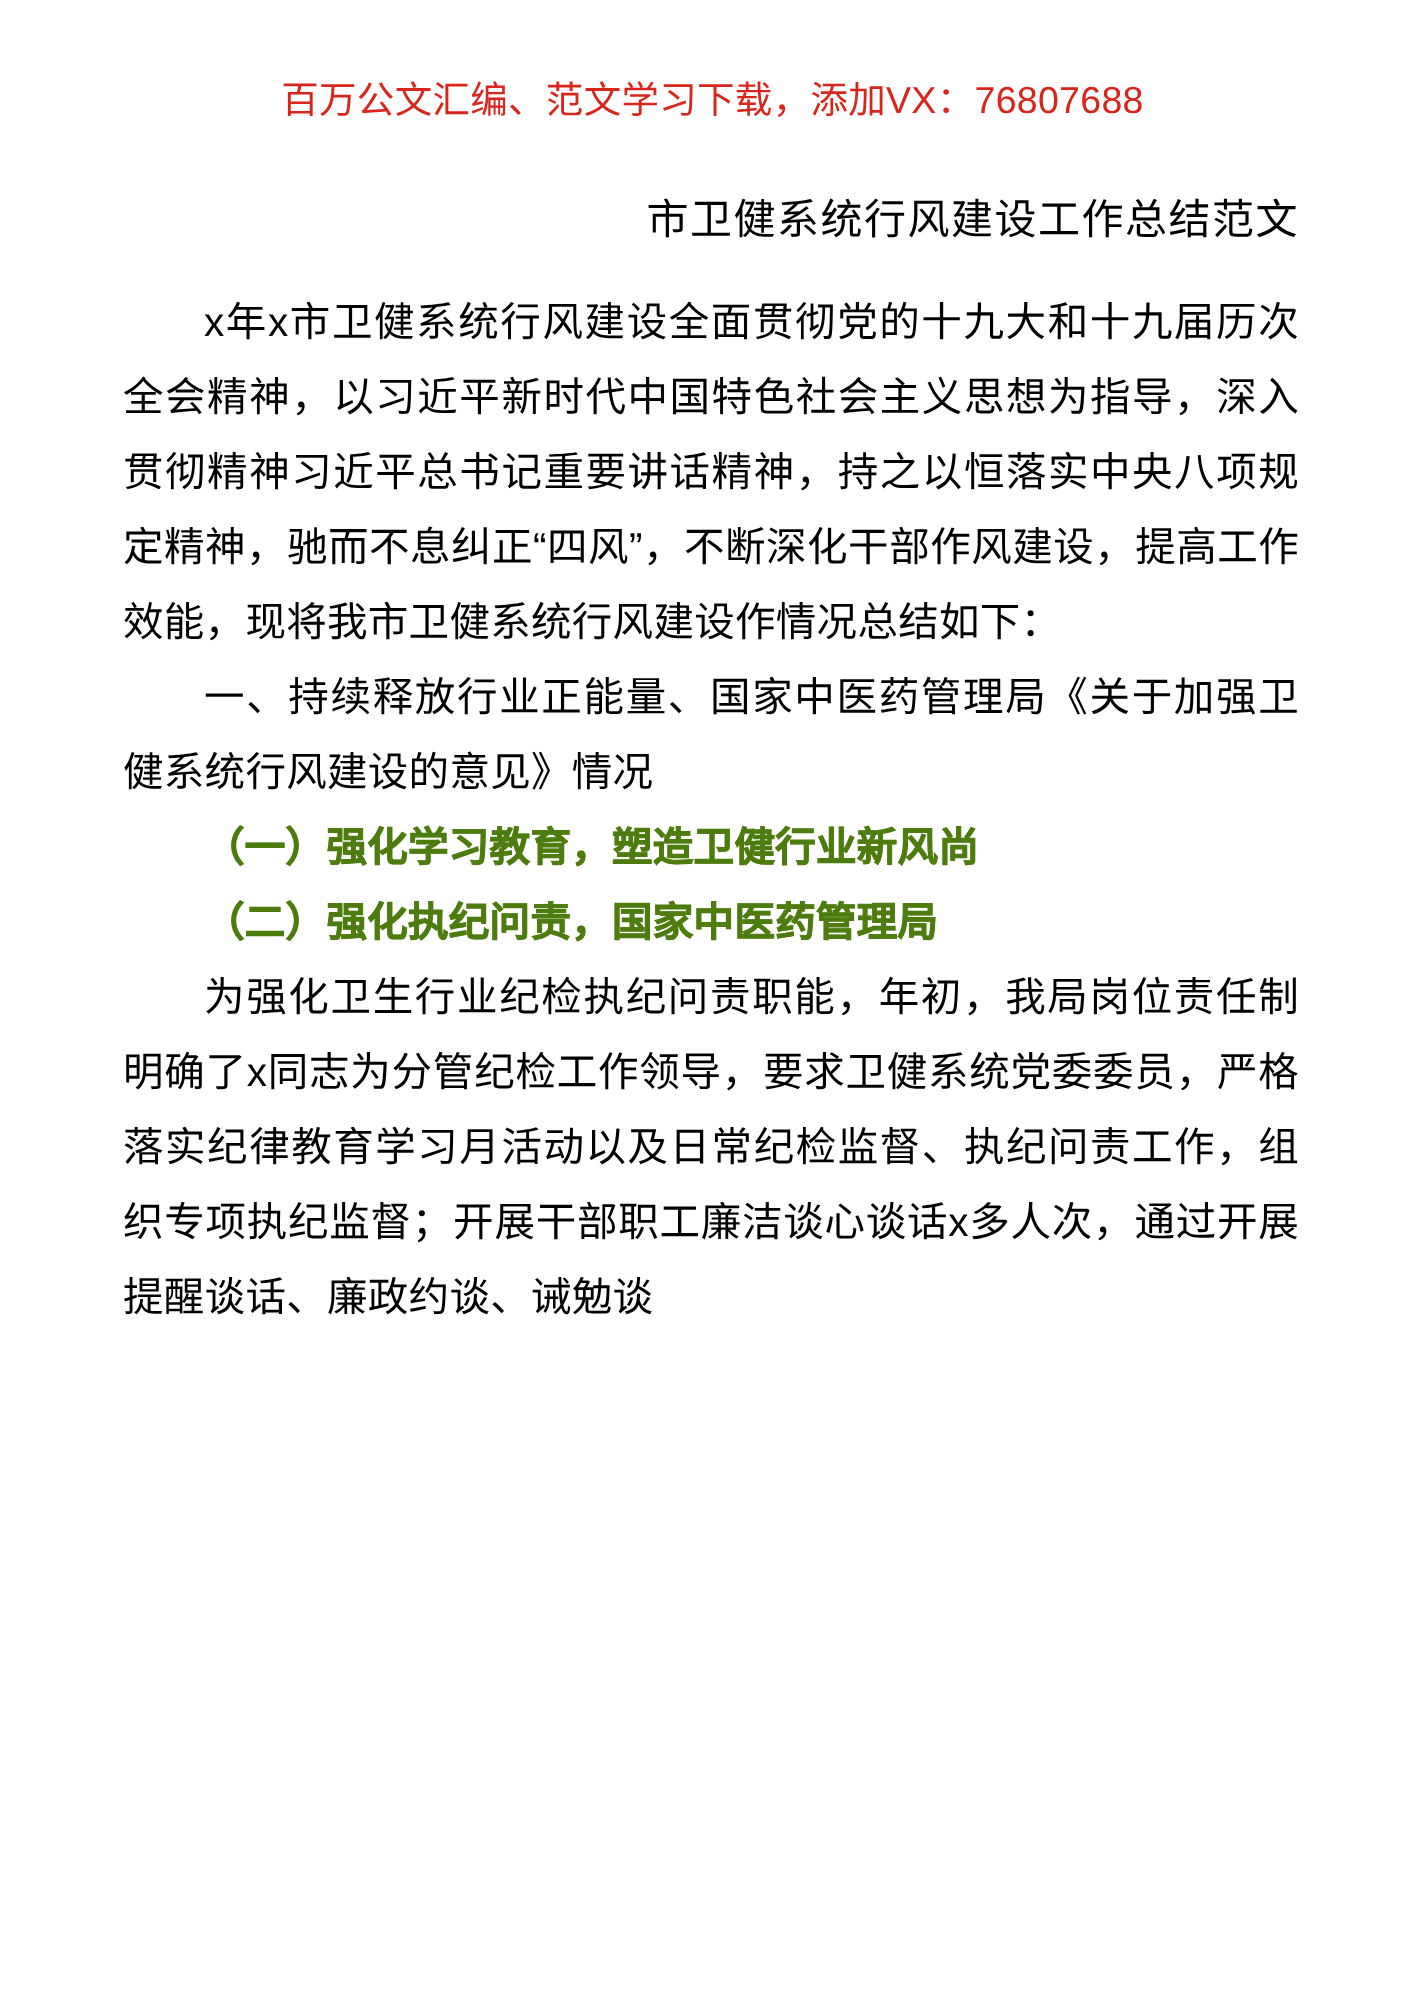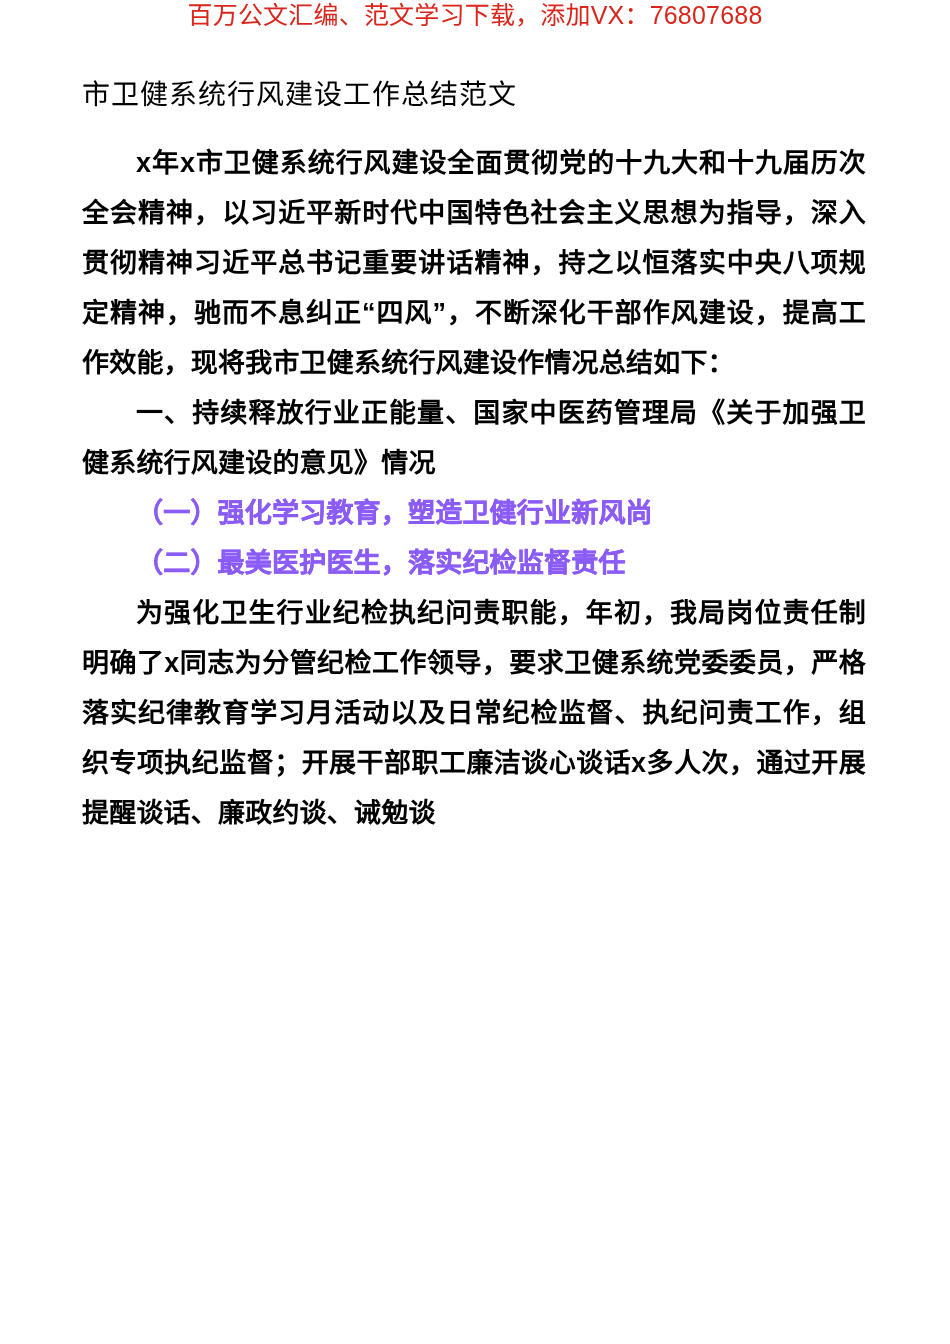--- a/index.html
+++ b/index.html
@@ -22,38 +22,39 @@
     width: 950px;
     height: 1344px;
     box-sizing: border-box;
     background: #ffffff;
   }
 
   
   .promo-header {
     width: 100%;
     text-align: center;
+    padding-top: 52px;
     font-size: 25px;
     line-height: 30px;
     font-weight: 400;
     letter-spacing: 0.2px;
     color: #d9261c;
     white-space: nowrap;
   }
 
   
   .doc-body {
     padding: 0 84px 0 82px;
     box-sizing: border-box;
   }
 
   
   .doc-title {
     margin-top: 44px;
-    text-align: left;
+    text-align: right;
     font-size: 28px;
     line-height: 42px;
     font-weight: 400;
     letter-spacing: 1px;
     color: #000000;
   }
 
   
   .para {
     margin: 0;
@@ -61,38 +62,37 @@
     line-height: 50px;
     text-align: justify;
     text-align-last: left;
     text-justify: inter-character;
     letter-spacing: 0.2px;
     color: #000000;
     word-break: break-all;
   }
   .para.indent {
     text-indent: 2em;
-    font-weight: bold;
   }
   .para.first-body {
     margin-top: 22px;
   }
   .para.block-gap {
     margin-top: 0px;
   }
 
   
   .subhead {
     margin: 0;
     font-size: 27px;
     line-height: 50px;
     font-weight: 700;
     text-indent: 2em;
     letter-spacing: 0.2px;
-    color: #8b5cf6;
+    color: #4d7c0f;
   }
 
   
   .subhead {
     -webkit-text-stroke: 0.45px currentColor;
   }
 </style>
 </head>
 <body>
 
@@ -104,18 +104,18 @@
 
     <h1 class="doc-title">市卫健系统行风建设工作总结范文</h1>
 
     <p class="para indent first-body">x年x市卫健系统行风建设全面贯彻党的十九大和十九届历次全会精神，以习近平新时代中国特色社会主义思想为指导，深入贯彻精神习近平总书记重要讲话精神，持之以恒落实中央八项规定精神，驰而不息纠正“四风”，不断深化干部作风建设，提高工作效能，现将我市卫健系统行风建设作情况总结如下：</p>
 
     <p class="para indent block-gap">一、持续释放行业正能量、国家中医药管理局《关于加强卫健系统行风建设的意见》情况</p>
 
     <p class="subhead">（一）强化学习教育，塑造卫健行业新风尚</p>
 
 
-    <p class="subhead">（二）最美医护医生，落实纪检监督责任</p>
+    <p class="subhead">（二）强化执纪问责，国家中医药管理局</p>
 
     <p class="para indent block-gap">为强化卫生行业纪检执纪问责职能，年初，我局岗位责任制明确了x同志为分管纪检工作领导，要求卫健系统党委委员，严格落实纪律教育学习月活动以及日常纪检监督、执纪问责工作，组织专项执纪监督；开展干部职工廉洁谈心谈话x多人次，通过开展提醒谈话、廉政约谈、诫勉谈</p>
 
   </div>
 </div>
 
 </body></html>

